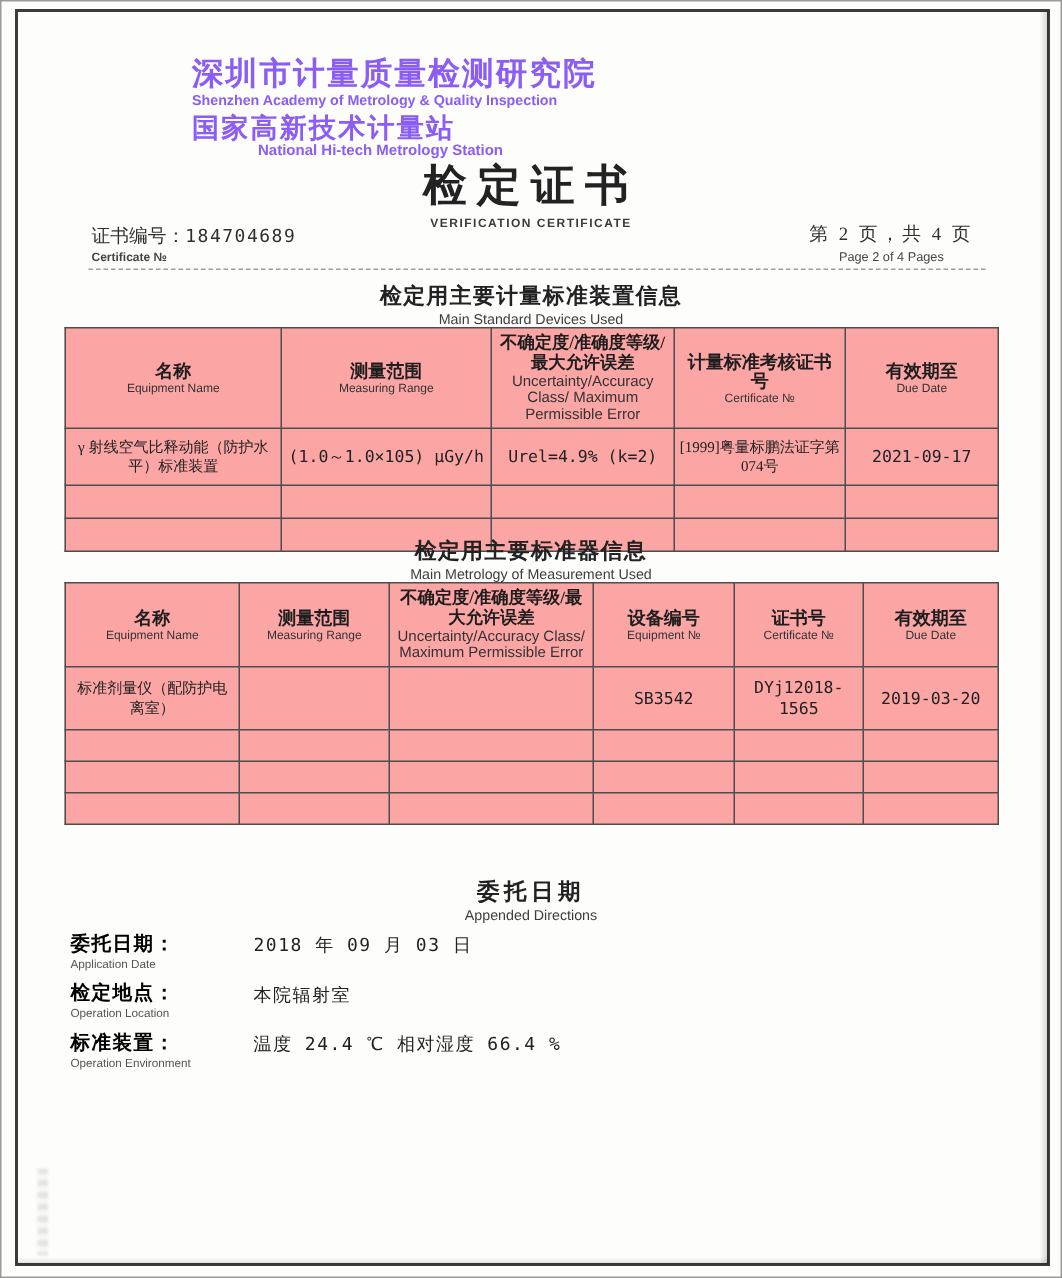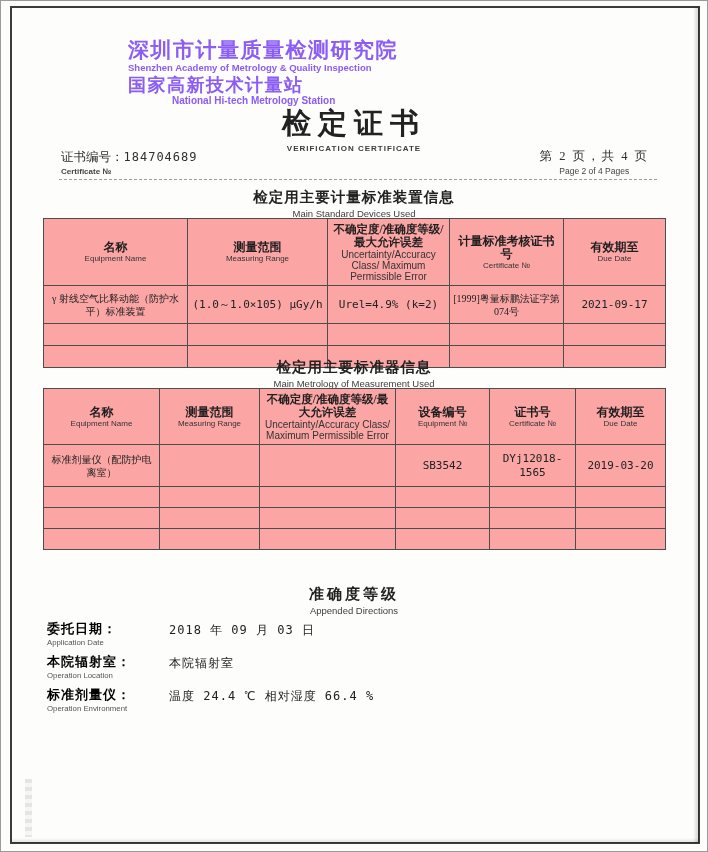--- a/index.html
+++ b/index.html
@@ -259,42 +259,42 @@
           <td></td>
           <td></td>
           <td></td>
           <td></td>
           <td></td>
     </tr>
   </tbody>
     </table>
 
   <div class="sec-title" id="sec3">
-    <div class="sec-cn">准确度等级</div>
+    <div class="sec-cn">委托日期</div>
     <div class="sec-en">Appended Directions</div>
   </div>
 
   <div class="info">
     <div class="info-row">
       <div class="info-label">
         <div class="info-label-cn">委托日期：</div>
         <div class="info-label-en">Application Date</div>
       </div>
       <div class="info-value">2018 年 09 月 03 日</div>
     </div>
     <div class="info-row">
       <div class="info-label">
-        <div class="info-label-cn">本院辐射室：</div>
+        <div class="info-label-cn">检定地点：</div>
         <div class="info-label-en">Operation Location</div>
       </div>
       <div class="info-value">本院辐射室</div>
     </div>
     <div class="info-row">
       <div class="info-label">
-        <div class="info-label-cn">标准剂量仪：</div>
+        <div class="info-label-cn">标准装置：</div>
         <div class="info-label-en">Operation Environment</div>
       </div>
       <div class="info-value">温度 24.4 ℃  相对湿度 66.4 %</div>
     </div>
   </div>
 
   <div class="edge-mark"></div>
   <div class="scan-frame"></div>
   <div class="edge-shadow-right"></div>
   <div class="edge-shadow-bottom"></div>

